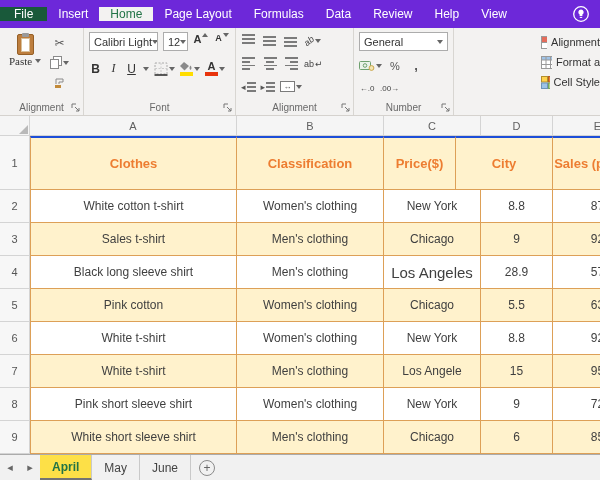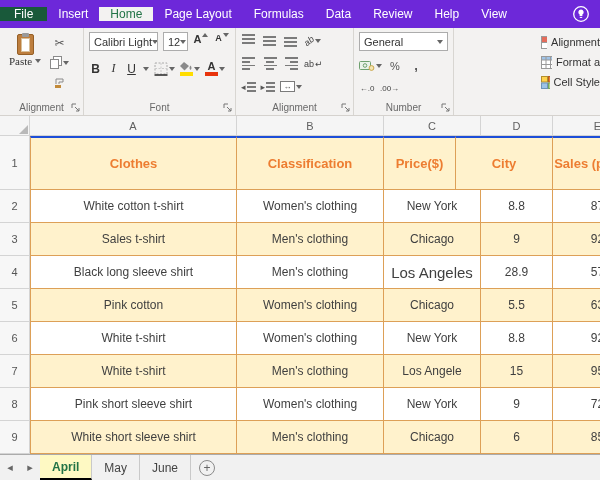--- a/index.html
+++ b/index.html
@@ -88,21 +88,21 @@
   .row.hdr .cell { border-top:2px solid #1d4ed8; font-weight:bold; font-size:13px; color:#ED7D31; }
   .row.hdr .cell.c4 { white-space:normal; line-height:1.35; }
   .band .cell { background:#FFF2CC; }
   .c0 { width:207px; flex:none; } .c1 { width:147px; flex:none; } .c2 { width:97px; flex:none; }
   .c3 { width:72px; flex:none; }  .c4 { width:90px; flex:none; }
 
   
   .tabbar { height:26px; background:#F1F1F1; border-top:1px solid #ABABAB; display:flex; align-items:stretch; font-size:12px; color:#444; }
   .nav { width:20px; display:flex; align-items:center; justify-content:center; color:#666; font-size:11px; }
   .stab { padding:0 12px; display:flex; align-items:center; border-right:1px solid #C9C9C9; }
-  .stab.active { background:#fef9c3; color:#217346; font-weight:bold; border-bottom:2px solid #000000; border-right:1px solid #C9C9C9;text-align:center; }
+  .stab.active { background:#fde047; color:#217346; font-weight:bold; border-bottom:2px solid #737373; border-right:1px solid #C9C9C9;text-align:center; }
   .addsheet { width:16px; height:16px; border:1px solid #8A8A8A; border-radius:50%; display:flex; align-items:center; justify-content:center; font-size:12px; color:#666; margin:auto 8px; line-height:1; }
 </style>
 </head>
 <body>
 
 <div class="app">
 
   <div class="menubar">
     <div class="mtab file">File</div>
     <div class="mtab">Insert</div>

